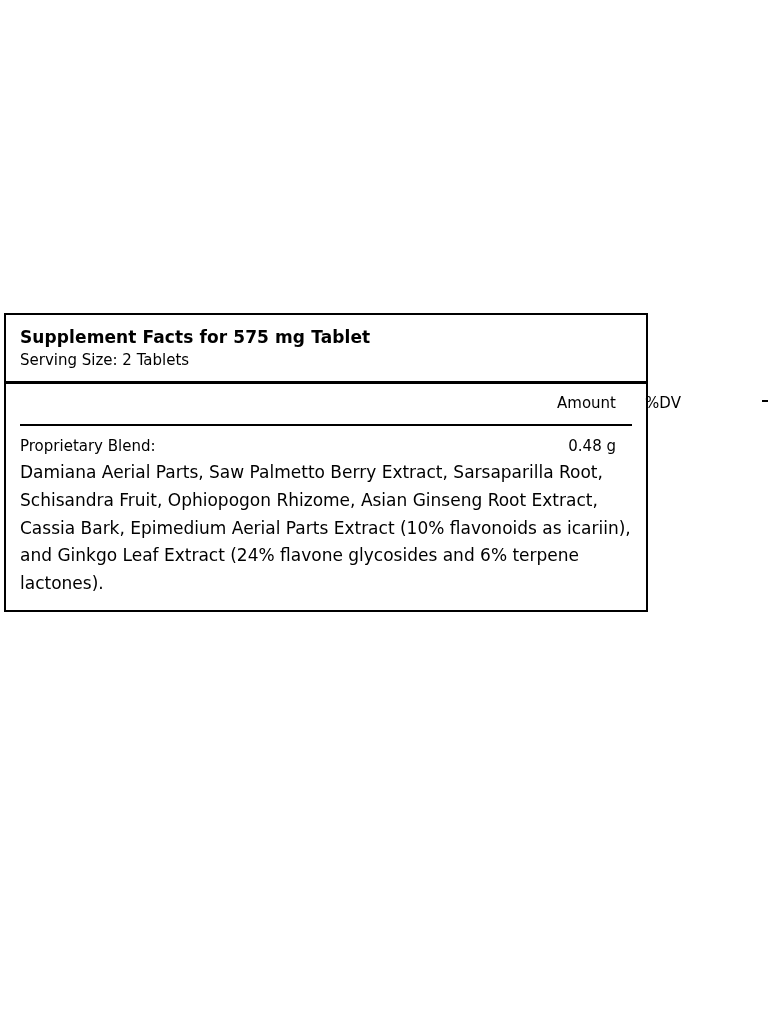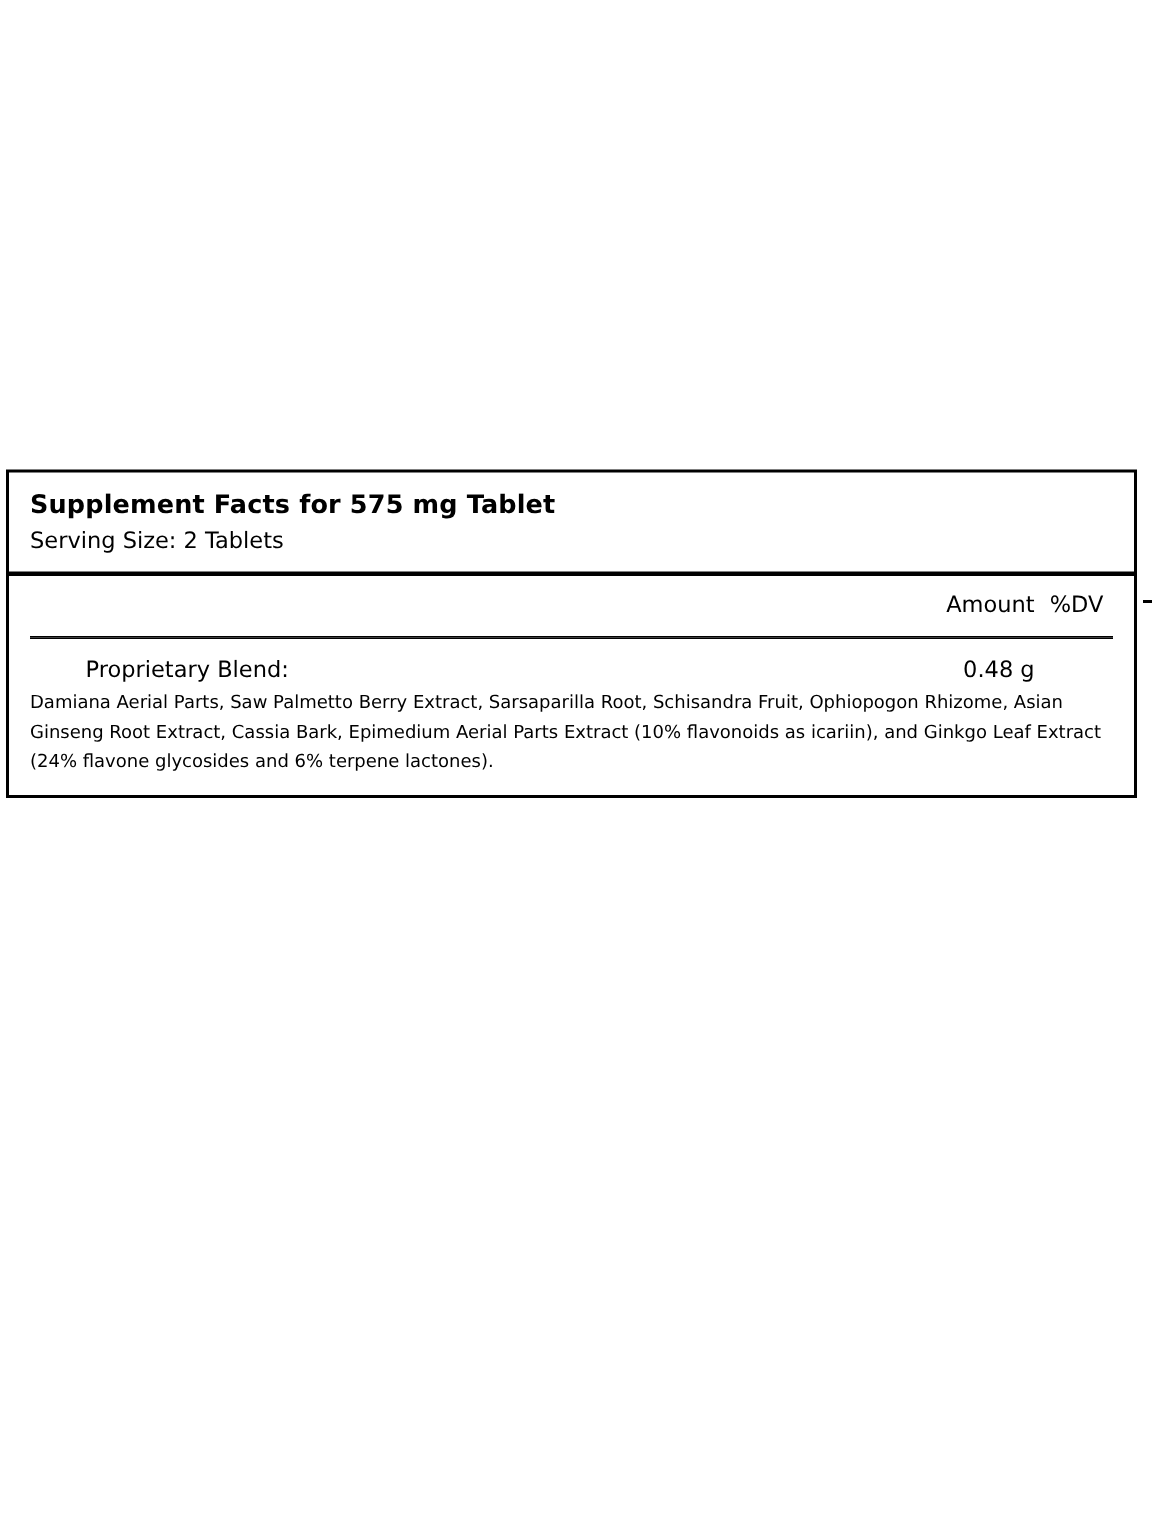--- a/index.html
+++ b/index.html
@@ -13,21 +13,21 @@
     font-family: "DejaVu Sans", sans-serif;
     color: #000000;
     position: relative;
     overflow: hidden;
   }
 
   .panel {
     position: absolute;
     left: 4px;
     top: 313px;
-    width: 754px;
+    width: 644px;
     box-sizing: border-box;
     border: 2px solid #000000;
     background: #ffffff;
     padding: 0;
   }
 
   .header-block {
     padding: 12px 14px 10px 14px;
   }
 
@@ -50,33 +50,32 @@
   }
   .rule-thin {
     border-top: 1px solid #000000;
     margin: 0 14px;
   }
 
   table.facts {
     width: 100%;
     border-collapse: collapse;
     table-layout: fixed;
-    margin-left: 37px;
   }
 
   table.facts td {
     vertical-align: top;
     font-size: 15px;
     line-height: 1.5;
     padding: 0;
   }
 
   .col-name { width: 470px; padding-left: 14px !important; padding-right: 6px !important; }
   .col-amount { width: 120px; text-align: right; padding-right: 10px !important; }
-  .col-dv { width: 74px; text-align: left; padding-right: 14px !important; }
+  .col-dv { width: 74px; text-align: center; padding-right: 14px !important; }
 
   .col-head {
     padding-top: 8px !important;
     padding-bottom: 9px !important;
     font-size: 15px;
   }
 
   .row-nutrient td {
     padding-top: 8px !important;
     padding-bottom: 9px !important;
@@ -85,21 +84,21 @@
   .row-blend td {
     padding-top: 9px !important;
     padding-bottom: 2px !important;
   }
 
   .blend-label {
     font-weight: normal;
   }
 
   .blend-body {
-    font-size: 12px;
+    font-size: 17px;
     line-height: 1.63;
     padding: 0 11px 12px 14px;
   }
 
   .tick {
     position: absolute;
     left: 762px;
     top: 400px;
     width: 6px;
     height: 2px;

